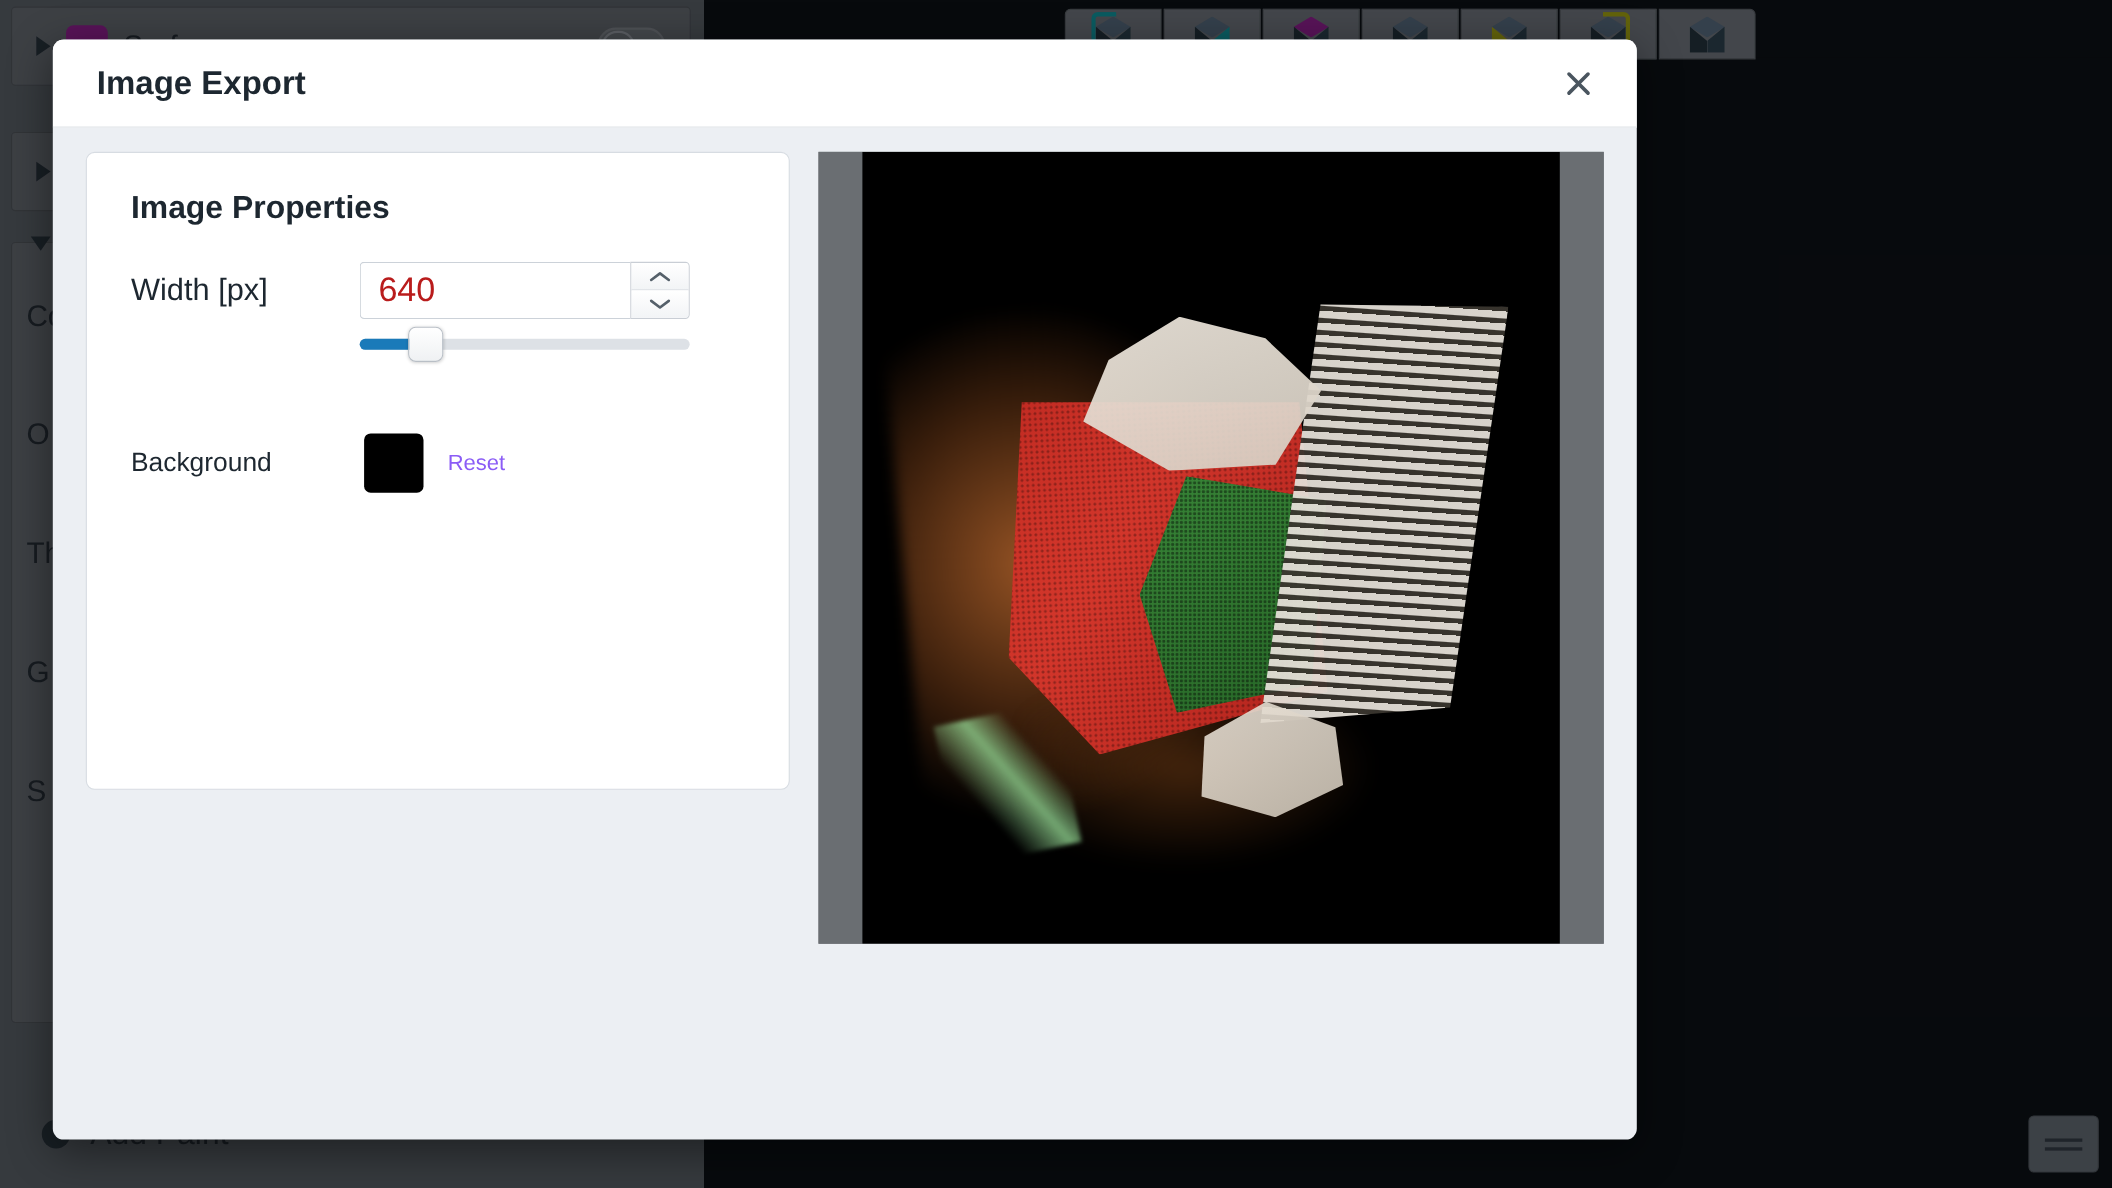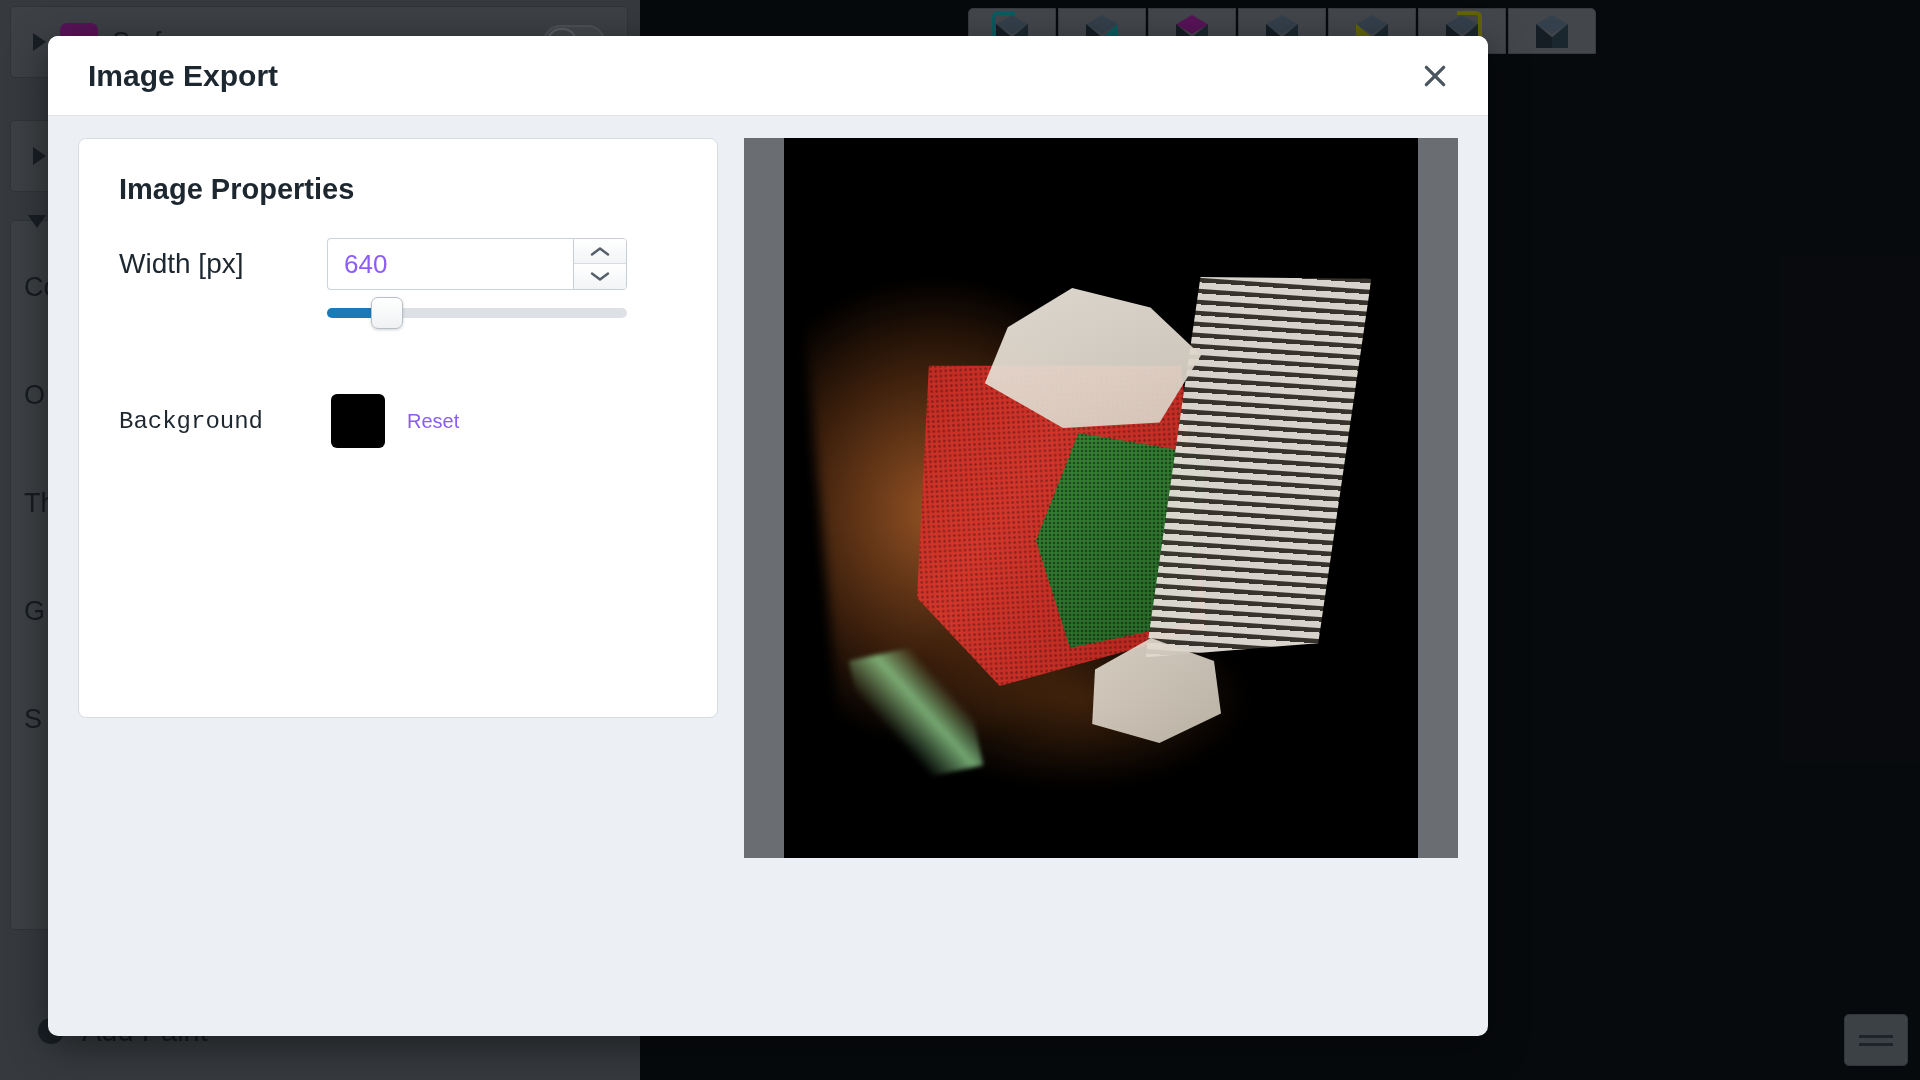--- a/index.html
+++ b/index.html
@@ -195,21 +195,21 @@
     display: flex; align-items: stretch;
     width: 300px; height: 52px;
   }
   .spinbox input {
     flex: 1 1 auto; min-width: 0;
     border: 1px solid #ccd2d9;
     border-right: none;
     border-radius: 4px 0 0 4px;
     background: #fff;
     font-family: "Liberation Sans", sans-serif;
-    font-size: 26px; color: #8b5cf6;
+    font-size: 31px; color: #b91c1c;
     padding: 0 16px;
     outline: none;
   }
   .spin-arrows {
     width: 54px; flex: 0 0 54px;
     display: flex; flex-direction: column;
     border: 1px solid #c9ced5;
     border-radius: 0 4px 4px 0;
     overflow: hidden;
   }
@@ -244,21 +244,21 @@
     border-radius: 7px;
     box-shadow: 0 1px 3px rgba(0,0,0,0.18);
   }
 
   .bg-row {
     display: flex; align-items: center; gap: 22px;
     margin-top: 76px;
   }
   .bg-label {
     font-size: 24px; color: #1d2730;
-    width: 190px; flex: 0 0 190px; font-family: Liberation Mono, monospace;
+    width: 190px; flex: 0 0 190px;
   }
   .bg-swatch {
     width: 54px; height: 54px;
     background: #000000;
     border-radius: 6px;
     cursor: pointer;
   }
   .reset-link {
     font-size: 20px; color: #8b5cf6;
     cursor: pointer;

